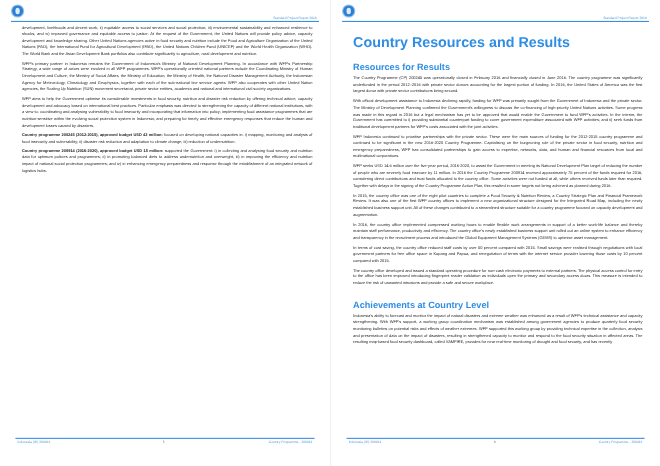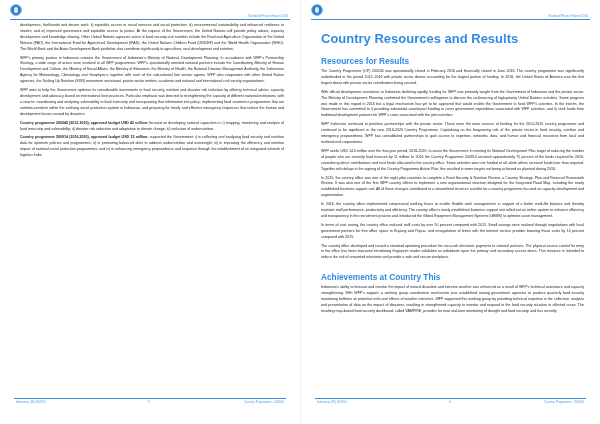--- a/index.html
+++ b/index.html
@@ -51,21 +51,21 @@
       <h1>Country Resources and Results</h1>
       <h2 class="first">Resources for Results</h2>
       <p>The Country Programme (CP) 200245 was operationally closed in February 2016 and financially closed in June 2016. The country programme was significantly underfunded in the period 2012–2016 with private sector donors accounting for the largest portion of funding. In 2016, the United States of America was the first largest donor with private sector contributions being second.</p>
       <p>With official development assistance to Indonesia declining rapidly, funding for WFP was primarily sought from the Government of Indonesia and the private sector. The Ministry of Development Planning confirmed the Government's willingness to discuss the co-financing of high-priority United Nations activities. Some progress was made in this regard in 2016 but a legal mechanism has yet to be approved that would enable the Government to fund WFP's activities. In the interim, the Government has committed to i) providing substantial counterpart funding to cover government expenditure associated with WFP activities; and ii) seek funds from traditional development partners for WFP's costs associated with the joint activities.</p>
       <p>WFP Indonesia continued to prioritise partnerships with the private sector. These were the main sources of funding for the 2012-2015 country programme and continued to be significant in the new 2016-2020 Country Programme. Capitalising on the burgeoning role of the private sector in food security, nutrition and emergency preparedness, WFP has consolidated partnerships to gain access to expertise, networks, data, and human and financial resources from local and multinational corporations.</p>
       <p>WFP seeks USD 14.6 million over the five-year period, 2016-2020, to assist the Government in meeting its National Development Plan target of reducing the number of people who are severely food insecure by 11 million. In 2016 the Country Programme 200914 received approximately 75 percent of the funds required for 2016, considering direct contributions and trust funds allocated to the country office. Some activities were not funded at all, while others received funds later than required. Together with delays in the signing of the Country Programme Action Plan, this resulted in some targets not being achieved as planned during 2016.</p>
       <p>In 2015, the country office was one of the eight pilot countries to complete a Food Security &amp; Nutrition Review, a Country Strategic Plan and Financial Framework Review. It was also one of the first WFP country offices to implement a new organizational structure designed for the Integrated Road Map, including the newly established business support unit. All of these changes contributed to a streamlined structure suitable for a country programme focused on capacity development and augmentation.</p>
       <p>In 2016, the country office implemented compressed working hours to enable flexible work arrangements in support of a better work-life balance and thereby maintain staff performance, productivity and efficiency. The country office's newly established business support unit rolled out an online system to enhance efficiency and transparency in the recruitment process and introduced the Global Equipment Management Systems (GEMS) to optimise asset management.</p>
       <p>In terms of cost saving, the country office reduced staff costs by over 50 percent compared with 2015. Small savings were realised through negotiations with local government partners for free office space in Kupang and Papua, and renegotiation of terms with the internet service provider lowering those costs by 10 percent compared with 2015.</p>
       <p>The country office developed and issued a standard operating procedure for non-cash electronic payments to external partners. The physical access control for entry to the office has been improved introducing fingerprint reader validation as individuals open the primary and secondary access doors. This measure is intended to reduce the risk of unwanted intrusions and provide a safe and secure workplace.</p>
-      <h2>Achievements at Country This</h2>
+      <h2>Achievements at Country Level</h2>
       <p>Indonesia's ability to forecast and monitor the impact of natural disasters and extreme weather was enhanced as a result of WFP's technical assistance and capacity strengthening. With WFP's support, a working group coordination mechanism was established among government agencies to produce quarterly food security monitoring bulletins on potential risks and effects of weather extremes. WFP supported this working group by providing technical expertise in the collection, analysis and presentation of data on the impact of disasters, resulting in strengthened capacity to monitor and respond to the food security situation in affected areas. The resulting map-based food security dashboard, called VAMPIRE, provides for near real-time monitoring of drought and food security, and has recently</p>
     </div>
     <div class="ftr-line"></div>
     <div class="ftr l">Indonesia (ID) 200914</div>
     <div class="ftr c">6</div>
     <div class="ftr r">Country Programme - 200914</div>
   </div>
 
 </div>
 

